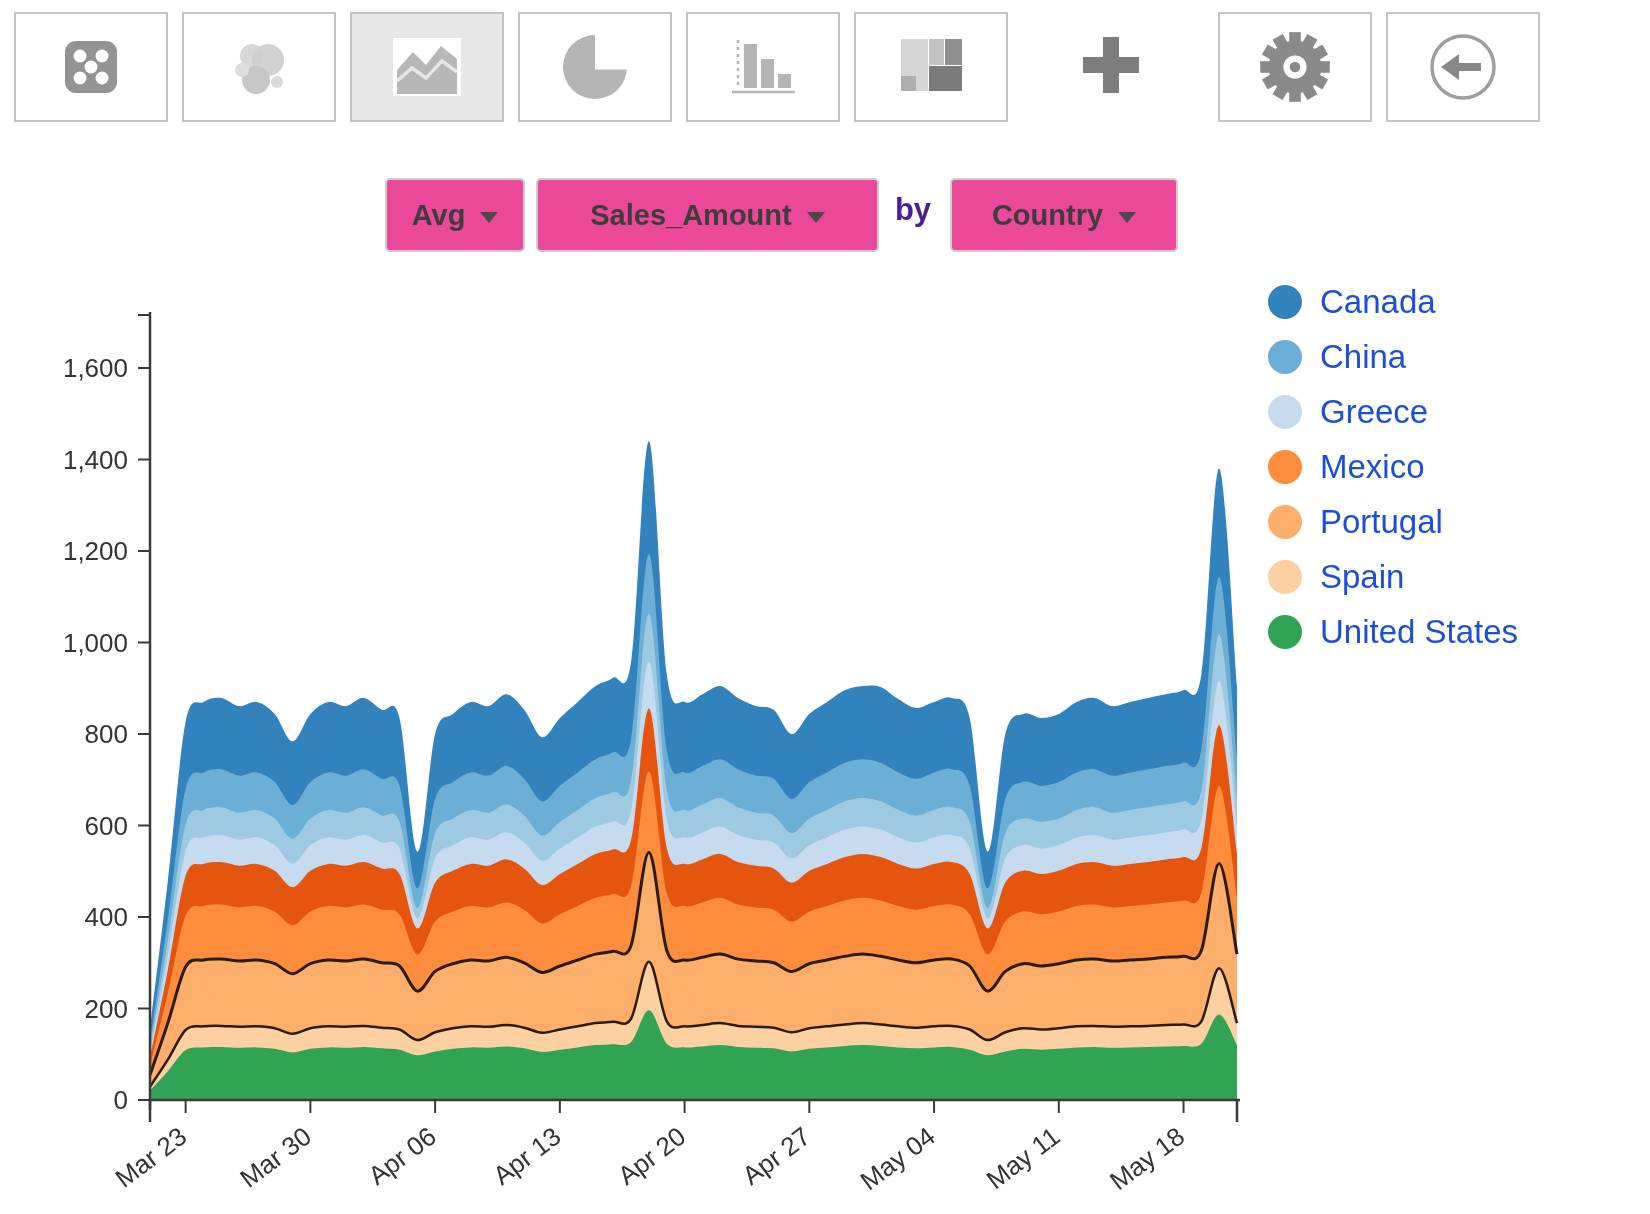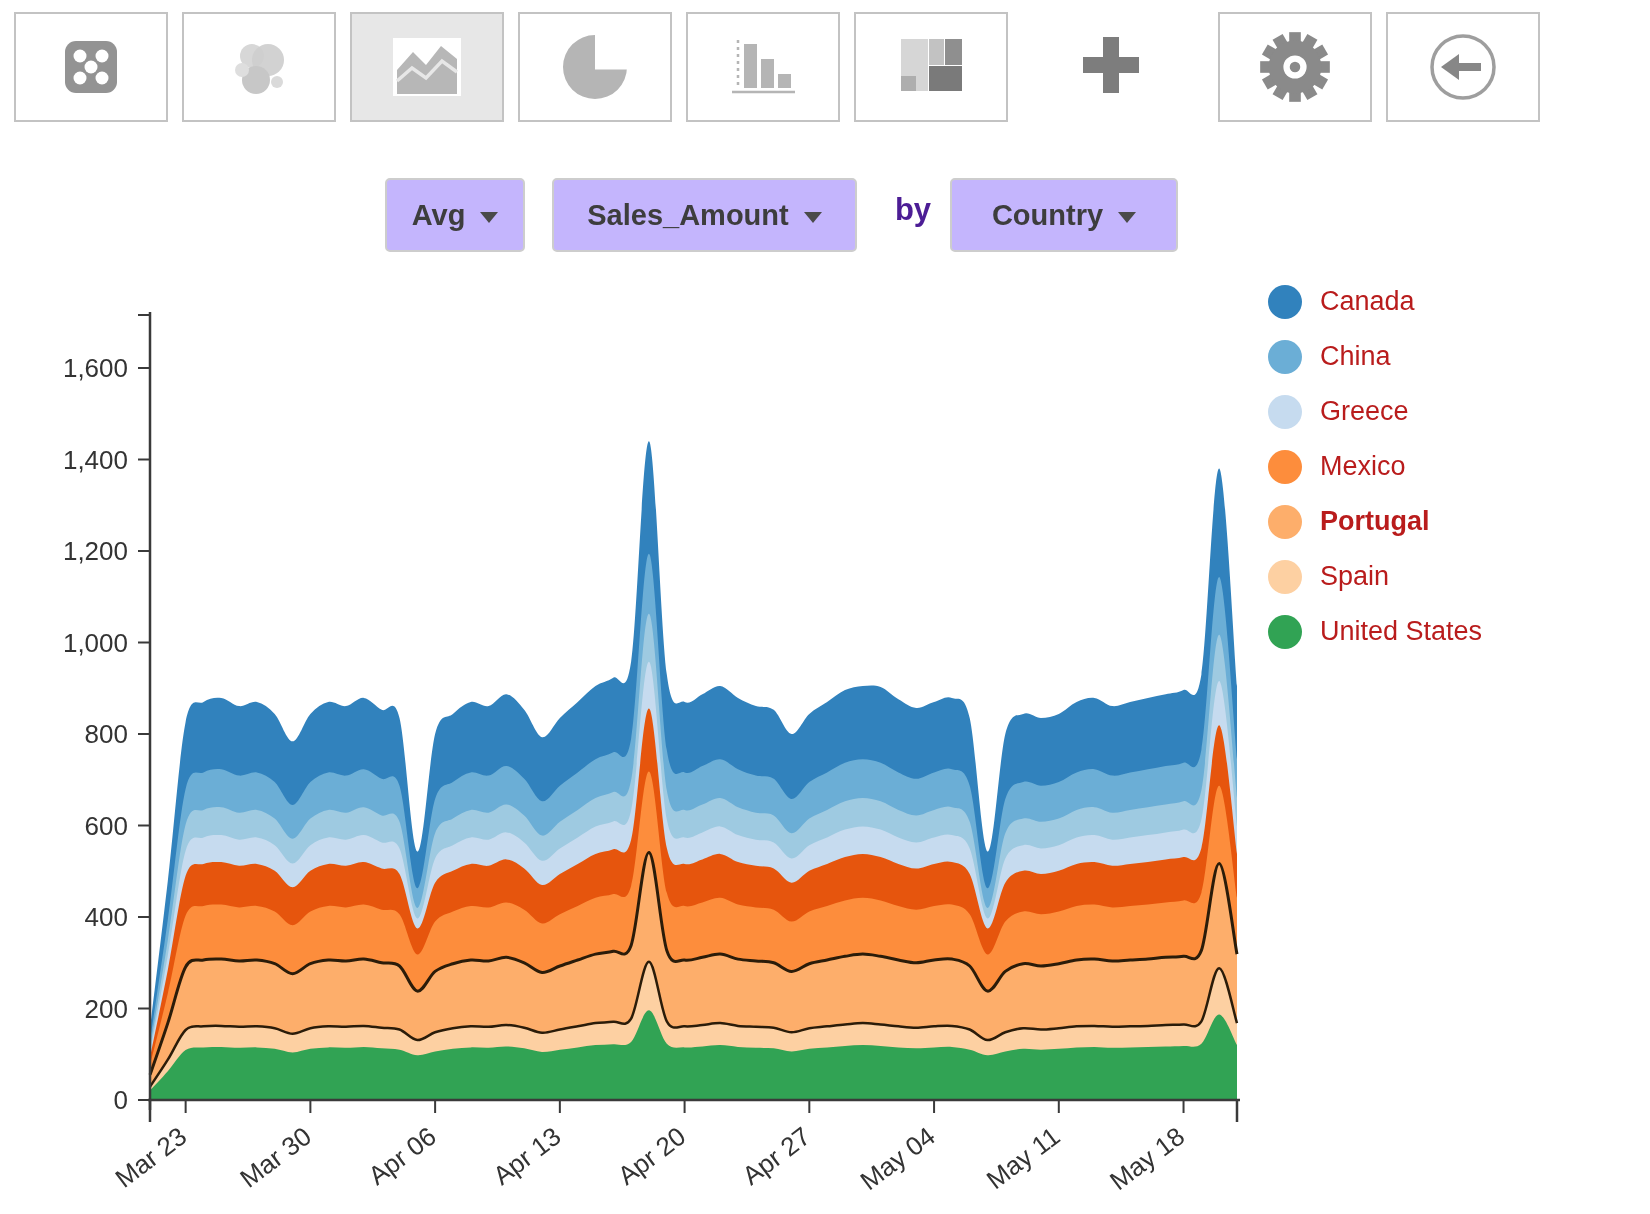--- a/index.html
+++ b/index.html
@@ -6,33 +6,33 @@
   .stage{position:relative;width:1650px;height:1214px;background:#fff;overflow:hidden;
          font-family:"Liberation Sans",sans-serif;}
   
   .tbtn{position:absolute;top:12px;width:154px;height:110px;background:#fff;
         border:2px solid #c3c3c3;display:flex;align-items:center;justify-content:center;
         padding:0;cursor:pointer;box-sizing:border-box;}
   .tbtn.selected{background:#e7e7e7;}
   .plainbtn{position:absolute;top:12px;background:transparent;border:none;padding:0;cursor:pointer;
         display:flex;align-items:center;justify-content:center;}
   
-  .dd{position:absolute;top:178px;height:74px;background:#c4b5fd;border:2px solid #cdcdcd;
+  .dd{position:absolute;top:178px;height:74px;background:#ec4899;border:2px solid #cdcdcd;
       border-radius:5px;display:flex;align-items:center;justify-content:center;gap:15px;
       font-size:29px;font-weight:bold;color:#3d3d3d;cursor:pointer;box-sizing:border-box;}
   .caret{width:0;height:0;border-left:9px solid transparent;border-right:9px solid transparent;
          border-top:11px solid #4a4a4a;margin-top:5px;}
   .bylbl{position:absolute;left:882px;top:192px;width:62px;text-align:center;
          font-size:31px;font-weight:bold;color:#4c1d95;}
   
   #legend{position:absolute;left:1268px;top:274px;}
   .lrow{display:flex;align-items:center;height:55px;cursor:pointer;}
   .sw{width:34px;height:34px;border-radius:50%;margin-right:18px;flex:0 0 auto;}
-  .llabel{font-size:27px;color:#b91c1c;white-space:nowrap;}
-  .llabel.bold{font-weight:bold;}
+  .llabel{font-size:33px;color:#1d4ed8;white-space:nowrap;}
+  .llabel.bold{font-weight:normal;}
   
   #chart-svg{position:absolute;left:0;top:0;}
 </style>
 </head>
 <body>
 
 <div class="stage">
 
   <svg id="chart-svg" width="1650" height="1214">
       <path d="M150.0,1028.2C153.0,1003.6,161.9,931.9,167.8,880.9C173.8,829.8,179.7,751.9,185.6,722.1C191.6,692.3,197.5,706.0,203.5,702.0C209.4,697.9,215.3,697.2,221.3,697.9C227.2,698.5,233.2,705.4,239.1,706.1C245.0,706.8,251.0,700.7,256.9,702.0C262.9,703.3,268.8,707.3,274.7,713.9C280.7,720.4,286.6,741.3,292.6,741.3C298.5,741.3,304.4,720.4,310.4,713.9C316.3,707.3,322.3,703.3,328.2,702.0C334.1,700.7,340.1,706.8,346.0,706.1C352.0,705.4,357.9,697.2,363.8,697.9C369.8,698.5,375.7,706.4,381.7,709.8C387.6,713.1,393.5,694.3,399.5,718.0C405.4,741.6,411.4,848.9,417.3,851.6C423.2,854.2,429.2,757.0,435.1,734.0C441.1,711.0,447.0,719.2,452.9,713.9C458.9,708.5,464.8,703.3,470.8,702.0C476.7,700.7,482.6,707.4,488.6,706.1C494.5,704.8,500.5,693.6,506.4,694.2C512.3,694.8,518.3,702.6,524.2,709.8C530.2,716.9,536.1,735.8,542.0,737.2C548.0,738.6,553.9,723.9,559.9,718.0C565.8,712.1,571.7,707.3,577.7,702.0C583.6,696.6,589.6,690.0,595.5,686.0C601.4,681.9,607.4,681.8,613.3,677.7C619.3,673.7,625.2,701.1,631.1,661.7C637.1,622.3,643.0,439.1,649.0,441.2C654.9,443.3,660.8,631.1,666.8,674.5C672.7,718.0,678.7,698.7,684.6,702.0C690.5,705.3,696.5,696.9,702.4,694.2C708.3,691.5,714.3,685.4,720.2,686.0C726.2,686.6,732.1,694.5,738.0,697.9C744.0,701.2,749.9,704.1,755.9,706.1C761.8,708.1,767.7,705.1,773.7,709.8C779.6,714.4,785.6,733.3,791.5,734.0C797.4,734.7,803.4,719.2,809.3,713.9C815.3,708.5,821.2,705.9,827.1,702.0C833.1,698.0,839.0,692.7,845.0,690.1C850.9,687.4,856.8,686.5,862.8,686.0C868.7,685.4,874.7,684.7,880.6,686.9C886.5,689.1,892.5,695.7,898.4,699.2C904.4,702.7,910.3,707.5,916.2,707.9C922.2,708.4,928.1,703.7,934.1,702.0C940.0,700.3,945.9,695.2,951.9,697.9C957.8,700.5,963.8,692.4,969.7,718.0C975.6,743.6,981.6,848.9,987.5,851.6C993.5,854.2,999.4,757.0,1005.3,734.0C1011.3,711.0,1017.2,716.5,1023.2,713.9C1029.1,711.2,1035.0,718.0,1041.0,718.0C1046.9,718.0,1052.9,716.5,1058.8,713.9C1064.7,711.2,1070.7,704.6,1076.6,702.0C1082.6,699.3,1088.5,697.2,1094.4,697.9C1100.4,698.5,1106.3,705.4,1112.3,706.1C1118.2,706.8,1124.1,703.3,1130.1,702.0C1136.0,700.6,1142.0,699.2,1147.9,697.9C1153.8,696.6,1159.8,695.5,1165.7,694.2C1171.7,692.9,1177.6,693.4,1183.5,690.1C1189.5,686.8,1195.4,711.4,1201.4,674.5C1207.3,637.6,1213.2,466.7,1219.2,468.6C1225.1,470.6,1234.0,649.7,1237.0,686.0 L1237,1100 L150,1100 Z" fill="#3182bd" stroke="none"></path>
@@ -176,21 +176,21 @@
         <path d="M34,25 L16,38 L34,51 Z" fill="#878787"></path>
       </svg>
     </button>
   </div>
 
   <div>
     <div class="dd" style="left:385px;width:140px">
       <span>Avg</span>
       <span class="caret"></span>
     </div>
-    <div class="dd" style="left:552px;width:305px">
+    <div class="dd" style="left:536px;width:343px">
       <span>Sales_Amount</span>
       <span class="caret"></span>
     </div>
     <div class="bylbl">by</div>
     <div class="dd" style="left:950px;width:228px">
       <span>Country</span>
       <span class="caret"></span>
     </div>
   </div>
 

